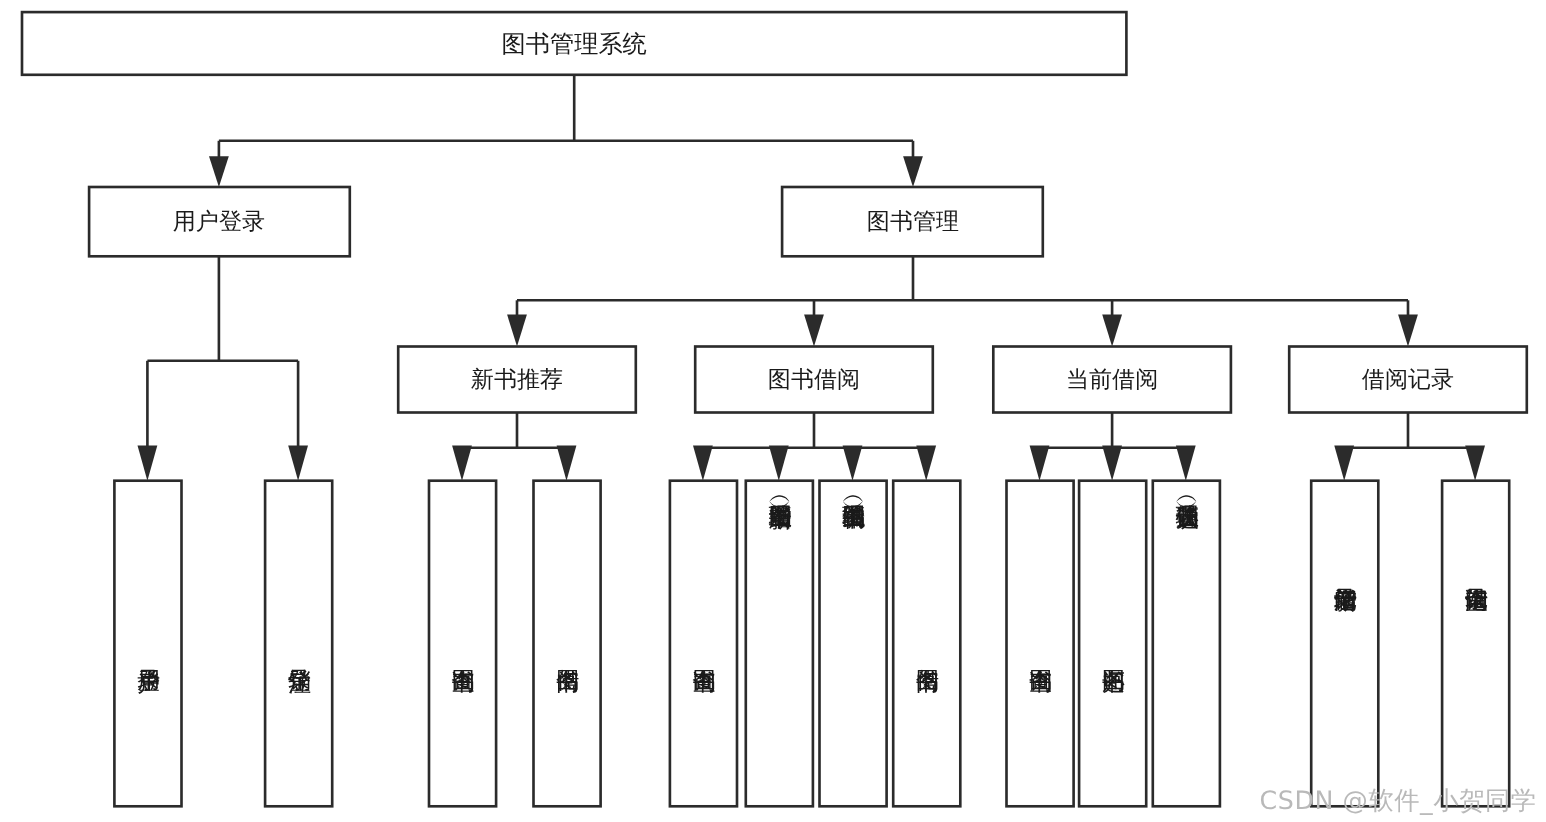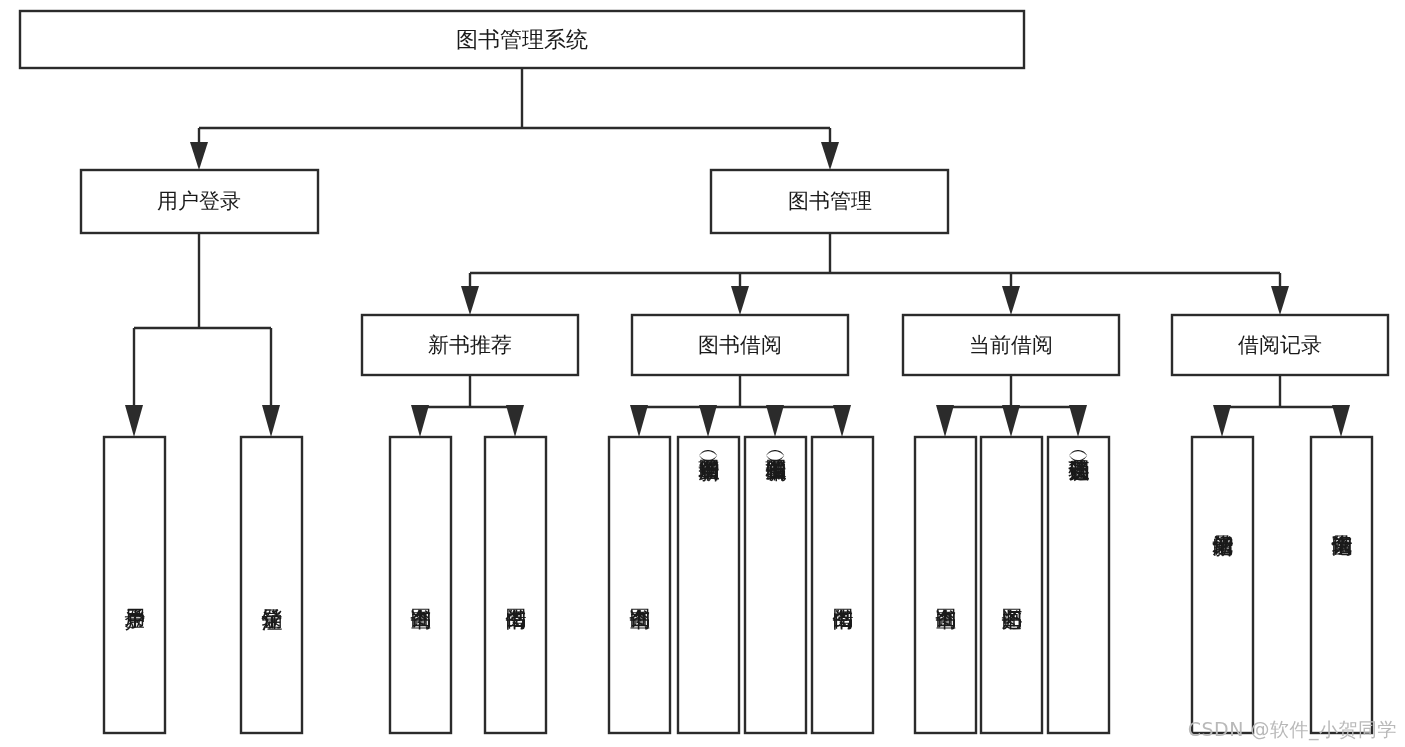--- a/index.html
+++ b/index.html
@@ -56,21 +56,21 @@
   }
   .arrow-head {
     fill: #2b2b2b;
     stroke: none;
   }
   .watermark {
     position: absolute;
     right: 8px;
     bottom: 4px;
     font-family: "DejaVu Sans", "Liberation Sans", sans-serif;
-    font-size: 19px;
+    font-size: 23px;
     color: #b9b9b9;
     letter-spacing: 0.5px;
     white-space: nowrap;
     pointer-events: none;
   }
 </style>
 </head>
 <body>
 
 <div id="diagram-root">

